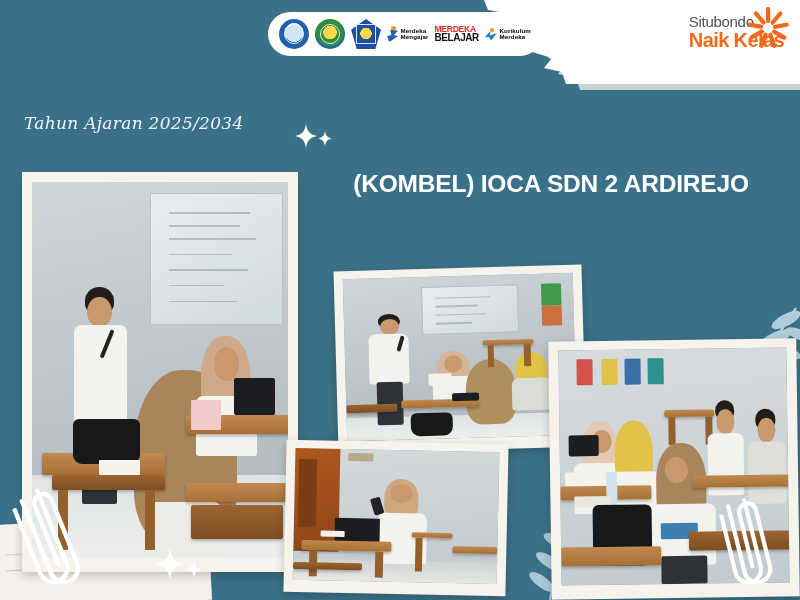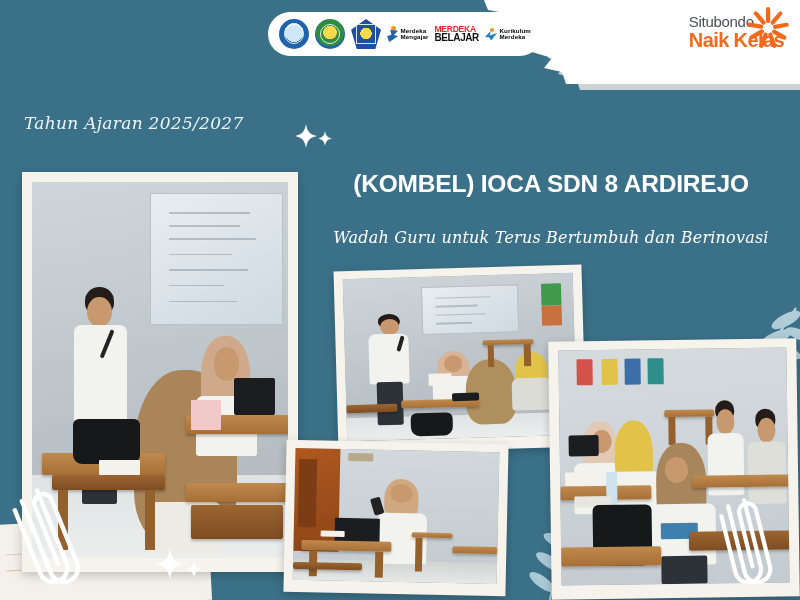--- a/index.html
+++ b/index.html
@@ -208,32 +208,31 @@
         <rect x="20" y="1" width="4.2" height="16" rx="2" transform="rotate(240 22 22)"></rect>
         <rect x="20" y="1" width="4.2" height="16" rx="2" transform="rotate(280 22 22)"></rect>
         <rect x="20" y="1" width="4.2" height="16" rx="2" transform="rotate(320 22 22)"></rect>
       </g>
     </svg>
     <div class="s1">Situbondo</div>
     <div class="s2">Naik Kelas</div>
   </div>
 
   <div class="school-sub">
-    <div>Tahun Ajaran 2025/2027</div>
+    <div>Tahun Ajaran 2025/2034</div>
   </div>
 
   <svg class="sparkles-a" viewBox="0 0 50 26">
     <path d="M14,0 C15.4,8 17.6,10.2 25,12 C17.6,13.8 15.4,16 14,24 C12.6,16 10.4,13.8 3,12 C10.4,10.2 12.6,8 14,0 Z" fill="#ffffff"></path>
     <path d="M33,7 C34,12 35.4,13.4 40,14.6 C35.4,15.8 34,17.2 33,22 C32,17.2 30.6,15.8 26,14.6 C30.6,13.4 32,12 33,7 Z" fill="#ffffff"></path>
   </svg>
 
   <div class="kombel">
-    <div>(KOMBEL) IOCA SDN 8 ARDIREJO</div>
-  </div>
-  <div class="tagline">Wadah Guru untuk Terus Bertumbuh dan Berinovasi</div>
+    <div>(KOMBEL) IOCA SDN 2 ARDIREJO</div>
+  </div>
 
   <svg class="leaf leaf-r" viewBox="0 0 120 140">
     <g fill="#bcd4e0" opacity=".92">
       <path d="M110,8 C92,34 70,70 52,104" stroke="#bcd4e0" stroke-width="2.4" fill="none"></path>
       <ellipse cx="100" cy="20" rx="16" ry="6" transform="rotate(-28 100 20)"></ellipse>
       <ellipse cx="90" cy="38" rx="17" ry="6" transform="rotate(-24 90 38)"></ellipse>
       <ellipse cx="80" cy="56" rx="17" ry="6" transform="rotate(-20 80 56)"></ellipse>
       <ellipse cx="70" cy="74" rx="16" ry="6" transform="rotate(-16 70 74)"></ellipse>
       <ellipse cx="61" cy="92" rx="14" ry="5.4" transform="rotate(-12 61 92)"></ellipse>
       <ellipse cx="112" cy="34" rx="13" ry="5" transform="rotate(22 112 34)"></ellipse>

